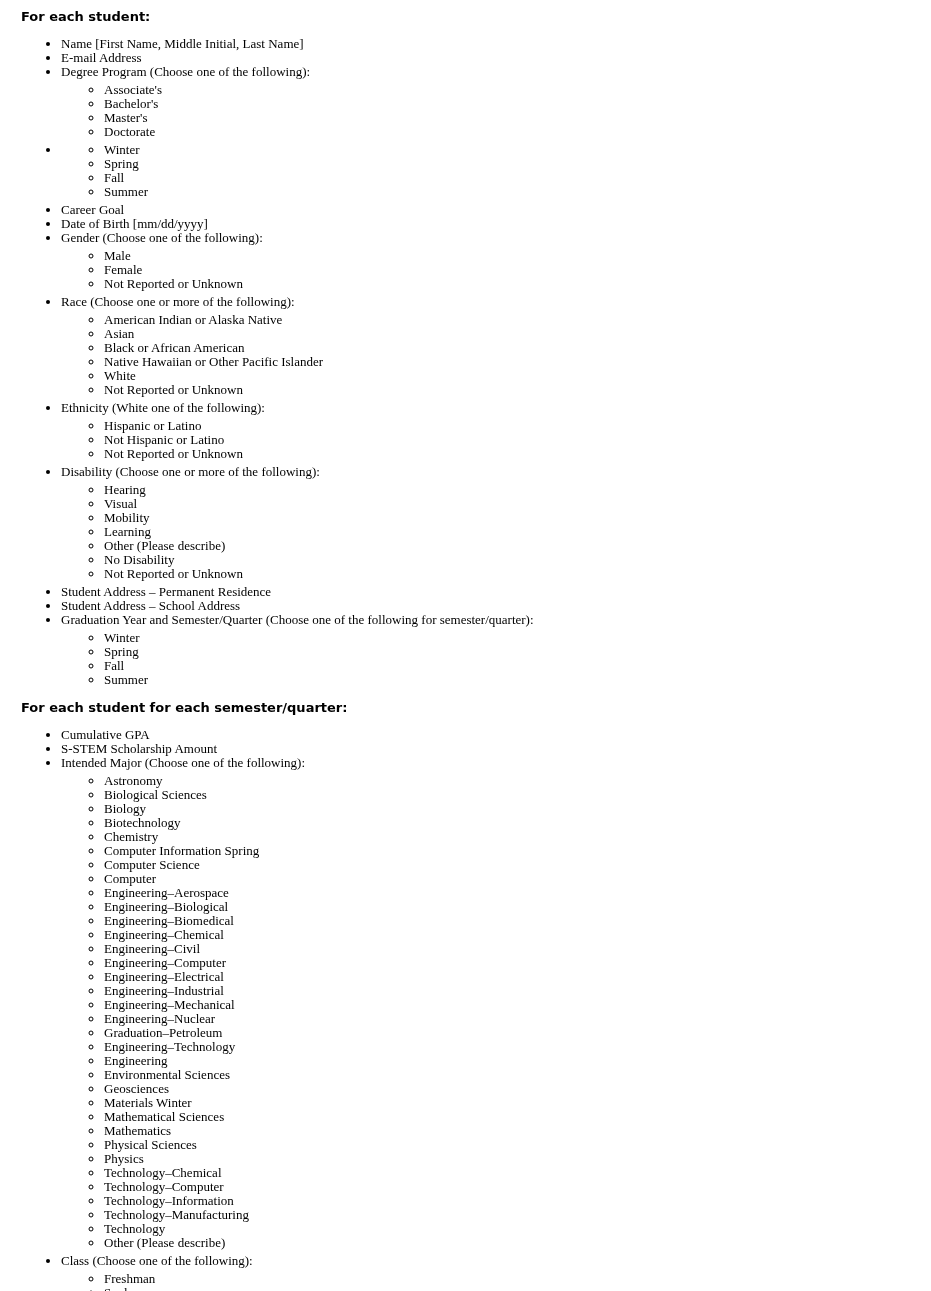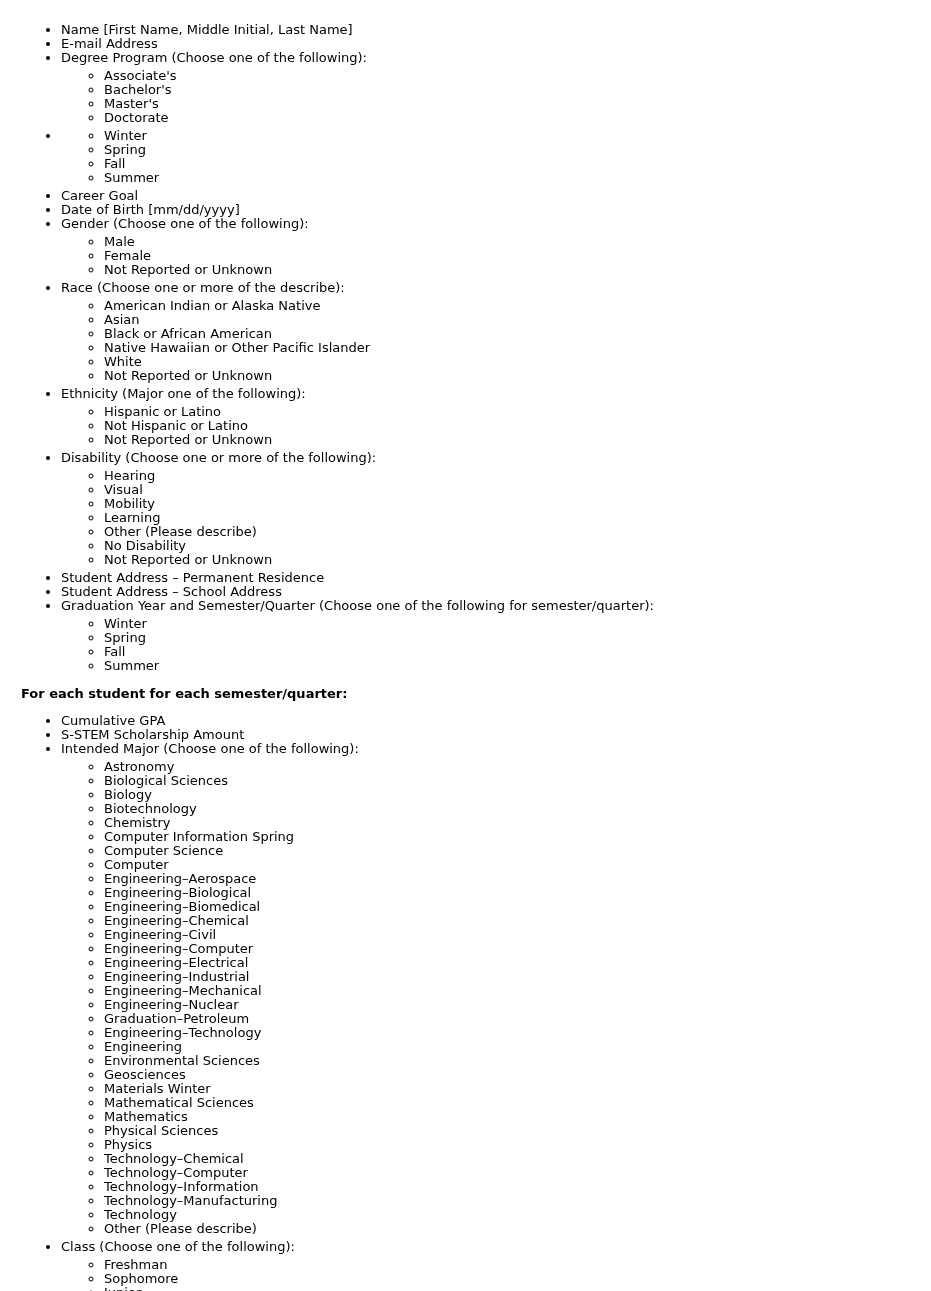--- a/index.html
+++ b/index.html
@@ -20,34 +20,36 @@
     font-weight: bold;
     margin: 13px 0;
   }
   .section-heading:first-child {
     margin-top: 0;
   }
   ul.level-1 {
     list-style-type: disc;
     margin: 13px 0 14px 0;
     padding: 0 0 0 40px;
+    font-family: Liberation Serif, serif;
   }
   ul.level-2 {
     list-style-type: circle;
     margin: 4px;
     padding: 0 0 0 39px;
   }
   li {
     padding: 0;
   }
 </style>
 </head>
 <body>
 
 <div id="document-root">
+    <div class="section-heading">For each student:</div>
     <ul class="level-1">
       <li><span>Name [First Name, Middle Initial, Last Name]</span></li>
       <li><span>E-mail Address</span></li>
       <li><span>Degree Program (Choose one of the following):</span><ul class="level-2">
           <li>Associate's</li>
           <li>Bachelor's</li>
           <li>Master's</li>
           <li>Doctorate</li>
         </ul></li>
       <li><ul class="level-2">
@@ -56,29 +58,29 @@
           <li>Fall</li>
           <li>Summer</li>
         </ul></li>
       <li><span>Career Goal</span></li>
       <li><span>Date of Birth [mm/dd/yyyy]</span></li>
       <li><span>Gender (Choose one of the following):</span><ul class="level-2">
           <li>Male</li>
           <li>Female</li>
           <li>Not Reported or Unknown</li>
         </ul></li>
-      <li><span>Race (Choose one or more of the describe):</span><ul class="level-2">
+      <li><span>Race (Choose one or more of the following):</span><ul class="level-2">
           <li>American Indian or Alaska Native</li>
           <li>Asian</li>
           <li>Black or African American</li>
           <li>Native Hawaiian or Other Pacific Islander</li>
           <li>White</li>
           <li>Not Reported or Unknown</li>
         </ul></li>
-      <li><span>Ethnicity (Major one of the following):</span><ul class="level-2">
+      <li><span>Ethnicity (White one of the following):</span><ul class="level-2">
           <li>Hispanic or Latino</li>
           <li>Not Hispanic or Latino</li>
           <li>Not Reported or Unknown</li>
         </ul></li>
       <li><span>Disability (Choose one or more of the following):</span><ul class="level-2">
           <li>Hearing</li>
           <li>Visual</li>
           <li>Mobility</li>
           <li>Learning</li>
           <li>Other (Please describe)</li>

